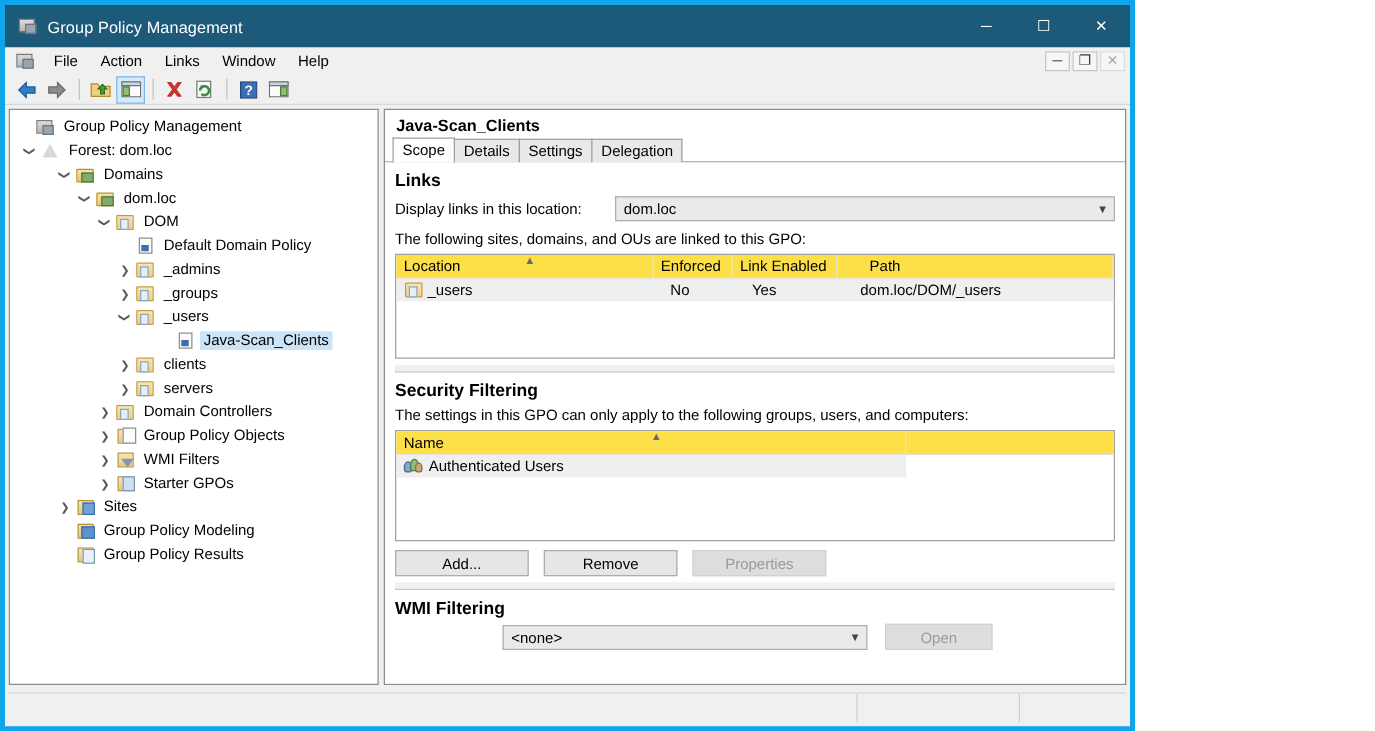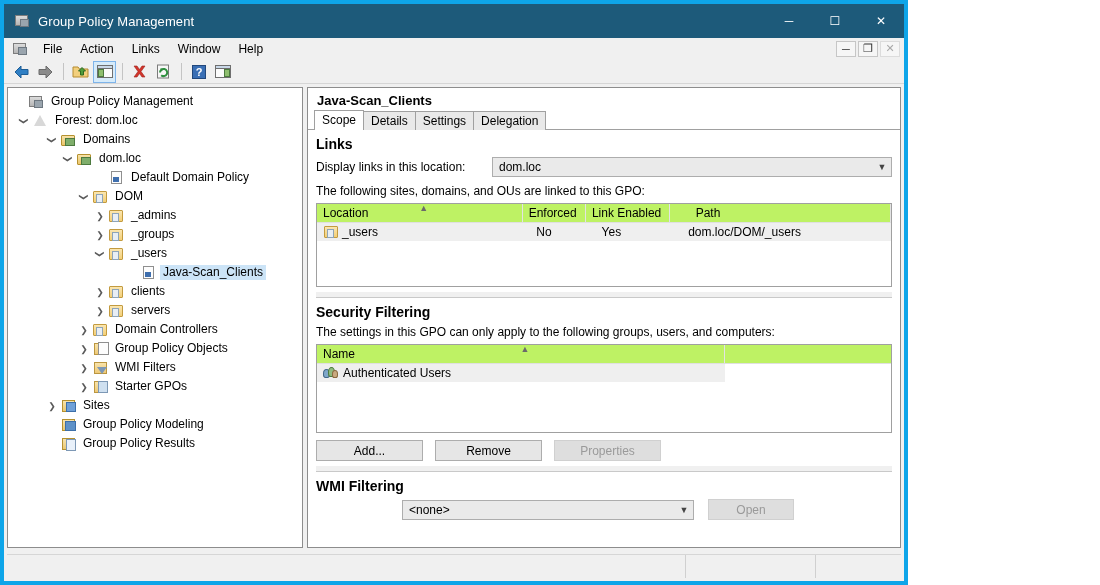--- a/index.html
+++ b/index.html
@@ -185,21 +185,21 @@
 
   .listbox {
     border: 1px solid #a0a0a0;
     background: #fff;
     position: relative;
     overflow: hidden;
   }
   .lhead {
     display: flex; height: 19px;
     border-bottom: 1px solid #e0e0e0;
-    background: #bef264;
+    background: #fde047;
     font-size: 12px;
   }
   .lhead .hc {
     border-right: 1px solid #e3e3e3;
     padding: 2px 0 0 6px;
     position: relative;
     overflow: hidden;
     white-space: nowrap;
   }
   .lhead .hc .sortmark {
@@ -462,33 +462,33 @@
             </span>
             <span class="tlabel">Domains</span>
           </div>
           <div class="trow" style="padding-left: 52px;">
             <span class="twist" style="transform: rotate(90deg);">❯</span>
             <span class="ticon">
               <span class="ic domain-ic"></span>
             </span>
             <span class="tlabel">dom.loc</span>
           </div>
+          <div class="trow" style="padding-left: 68px;">
+            <span class="twist" style="transform: rotate(90deg);">❯</span>
+            <span class="ticon">
+              <span class="ic folder-ou"></span>
+            </span>
+            <span class="tlabel">DOM</span>
+          </div>
           <div class="trow" style="padding-left: 84px;">
             <span class="twist"></span>
             <span class="ticon">
               <span class="ic gpo-doc"></span>
             </span>
             <span class="tlabel">Default Domain Policy</span>
-          </div>
-          <div class="trow" style="padding-left: 68px;">
-            <span class="twist" style="transform: rotate(90deg);">❯</span>
-            <span class="ticon">
-              <span class="ic folder-ou"></span>
-            </span>
-            <span class="tlabel">DOM</span>
           </div>
           <div class="trow" style="padding-left: 84px;">
             <span class="twist">❯</span>
             <span class="ticon">
               <span class="ic folder-ou"></span>
             </span>
             <span class="tlabel">_admins</span>
           </div>
           <div class="trow" style="padding-left: 84px;">
             <span class="twist">❯</span>

